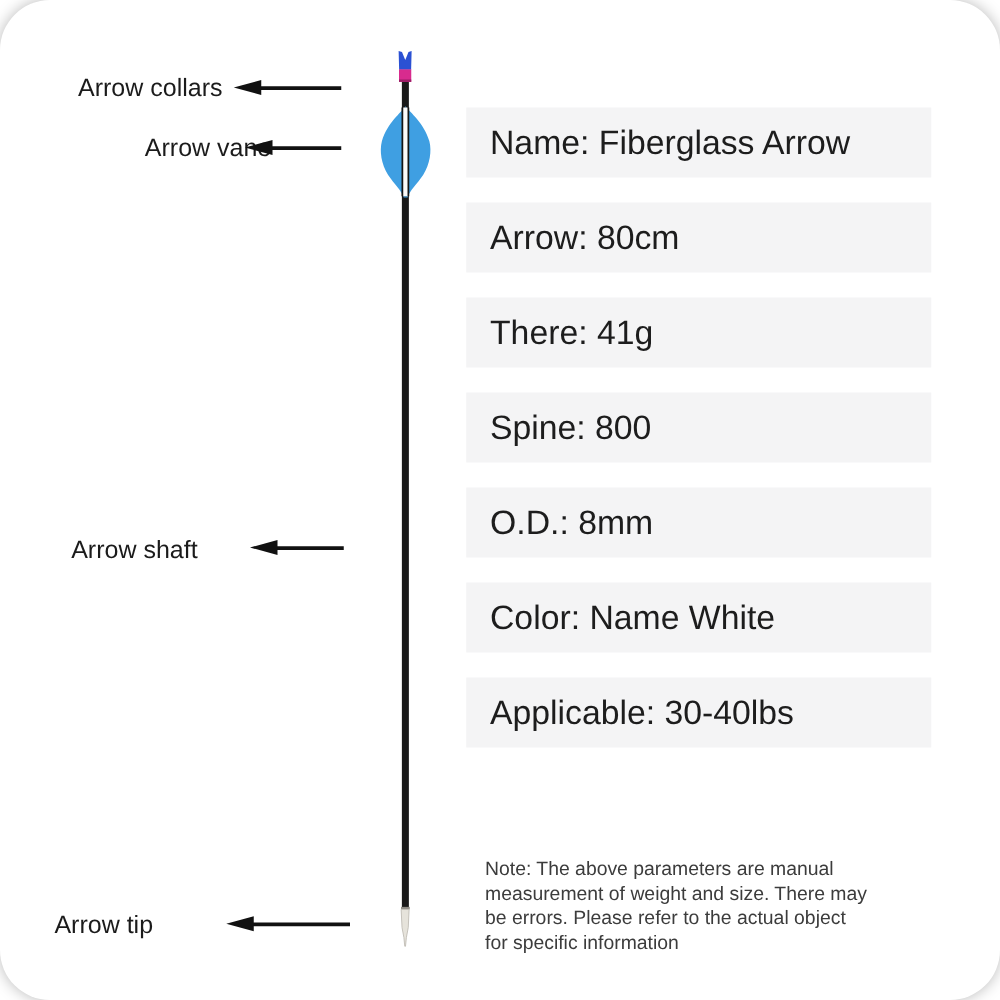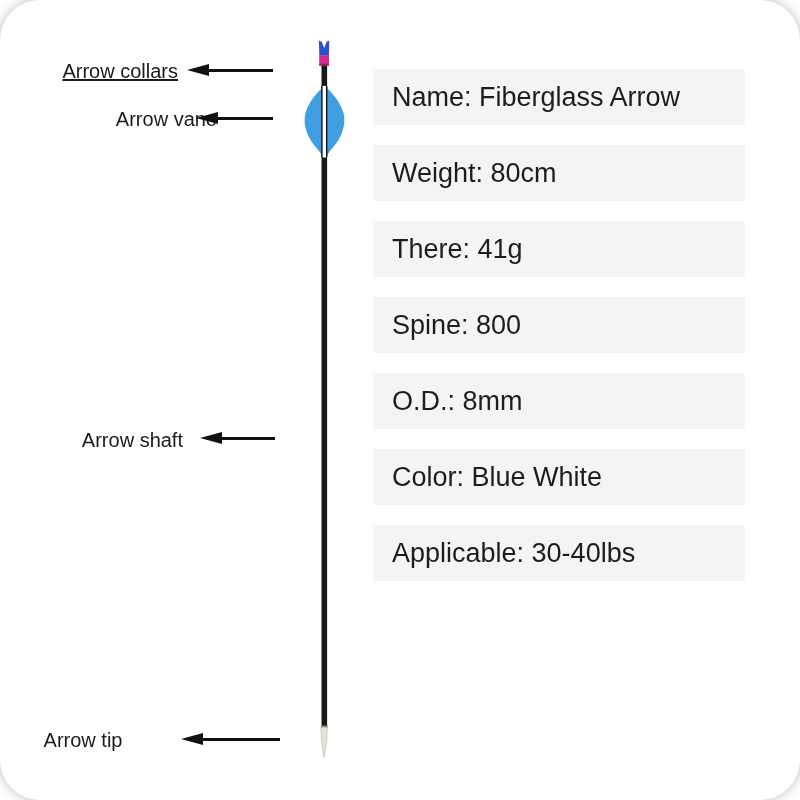--- a/index.html
+++ b/index.html
@@ -22,23 +22,23 @@
   }
   
   .part-label {
     position: absolute;
     font-size: 20px;
     line-height: 26px;
     color: #1b1b1b;
     text-align: right;
     white-space: nowrap;
   }
-  .lbl-collars { left: 0;  top: 58px;  width: 178px; text-decoration: underline; }
+  .lbl-collars { left: 0;  top: 58px;  width: 178px; }
   .lbl-vane    { left: 0;  top: 106px; width: 182px; padding-left: 35px; }
-  .lbl-shaft   { left: 0;  top: 427px; width: 183px; }
+  .lbl-shaft   { left: 16px;  top: 427px; width: 183px; text-align: center; }
   .lbl-tip     { left: 0;  top: 727px; width: 166px; text-align: center; }
 
   
   .pointer {
     position: absolute;
     height: 3px;
     background: #111111;
   }
   .pointer::before {
     content: "";
@@ -62,21 +62,21 @@
     left: 290px;
     top: 36px;
     width: 68px;
     height: 724px;
   }
 
   
   .specs {
     position: absolute;
     left: 373px;
-    top: 69px;
+    top: 86px;
     width: 372px;
   }
   .spec-row {
     height: 56px;
     margin-bottom: 20px;
     background: #f4f4f5;
     color: #1d1d1d;
     font-size: 27px;
     line-height: 56px;
     padding-left: 19px;
@@ -123,22 +123,28 @@
   <div class="part-label lbl-shaft">Arrow shaft</div>
   <div class="part-label lbl-tip">Arrow tip</div>
 
   <div class="pointer p-collars"></div>
   <div class="pointer p-vane"></div>
   <div class="pointer p-shaft"></div>
   <div class="pointer p-tip"></div>
 
   <div class="specs">
     <div class="spec-row">Name: Fiberglass Arrow</div>
-    <div class="spec-row">Weight: 80cm</div>
+    <div class="spec-row">Arrow: 80cm</div>
     <div class="spec-row">There: 41g</div>
     <div class="spec-row">Spine: 800</div>
     <div class="spec-row">O.D.: 8mm</div>
-    <div class="spec-row">Color: Blue White</div>
+    <div class="spec-row">Color: Name White</div>
     <div class="spec-row">Applicable: 30-40lbs</div>
   </div>
 
+  <div class="note">
+    <div>Note: The above parameters are manual</div>
+    <div>measurement of weight and size. There may</div>
+    <div>be errors. Please refer to the actual object</div>
+    <div>for specific information</div>
+  </div>
 
 </div>
 
 </body></html>

